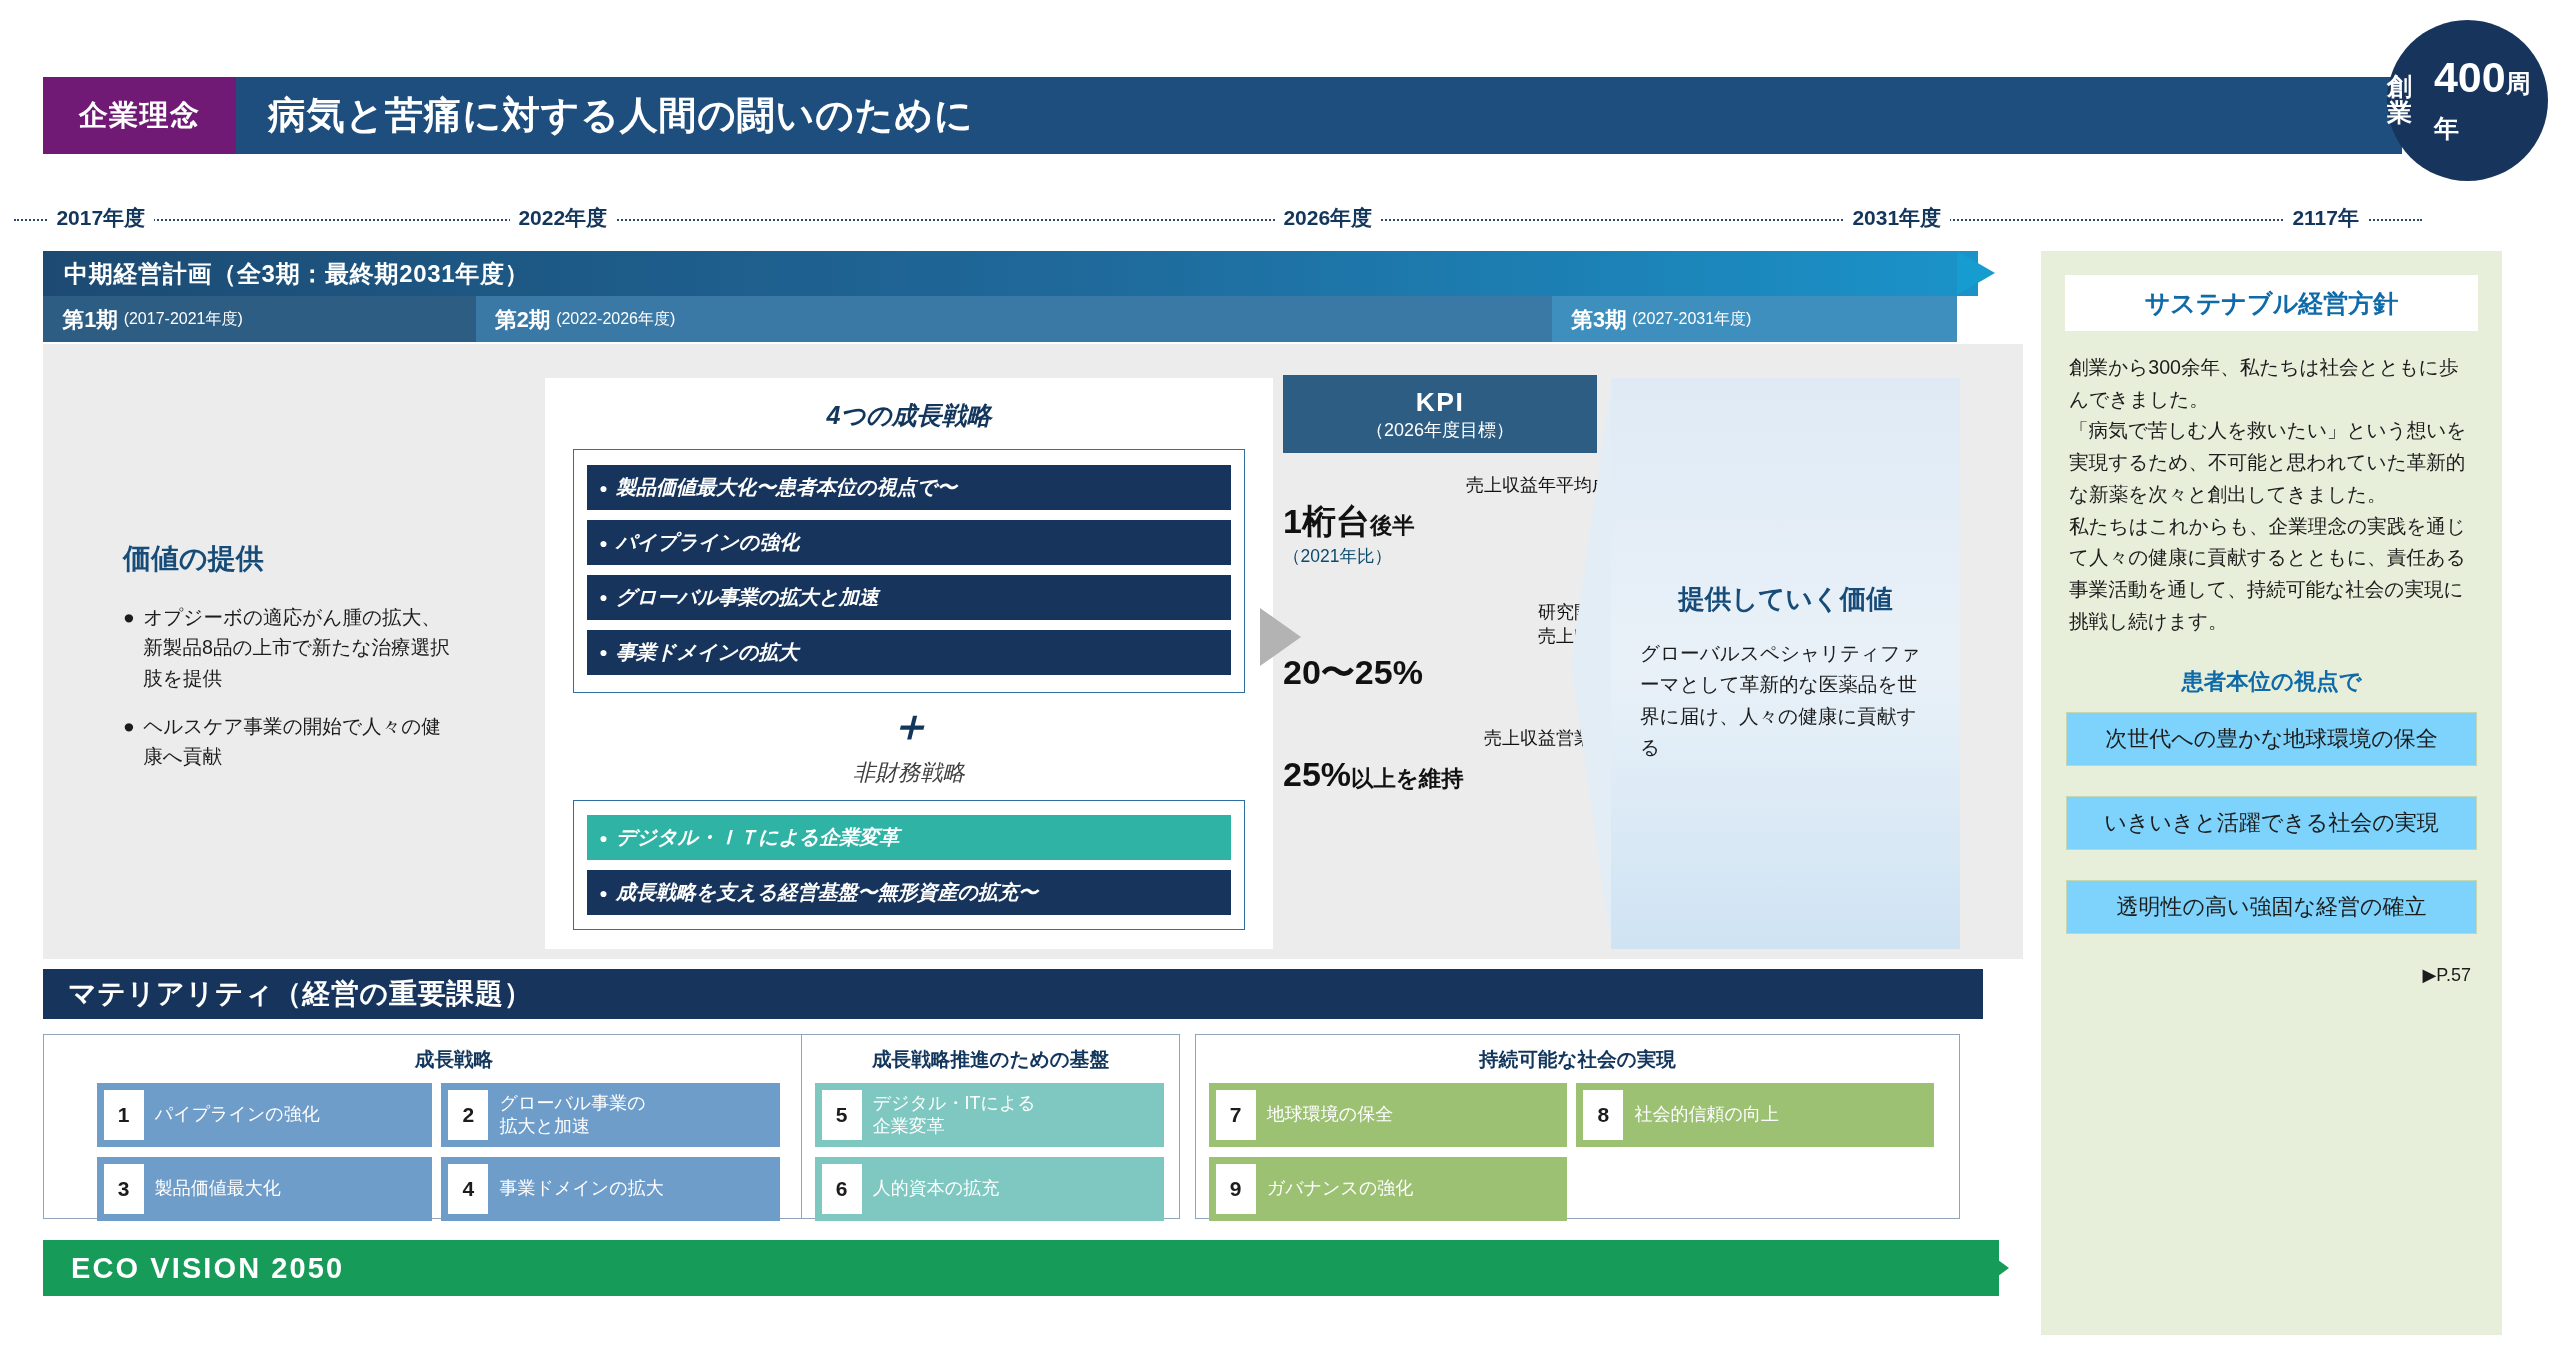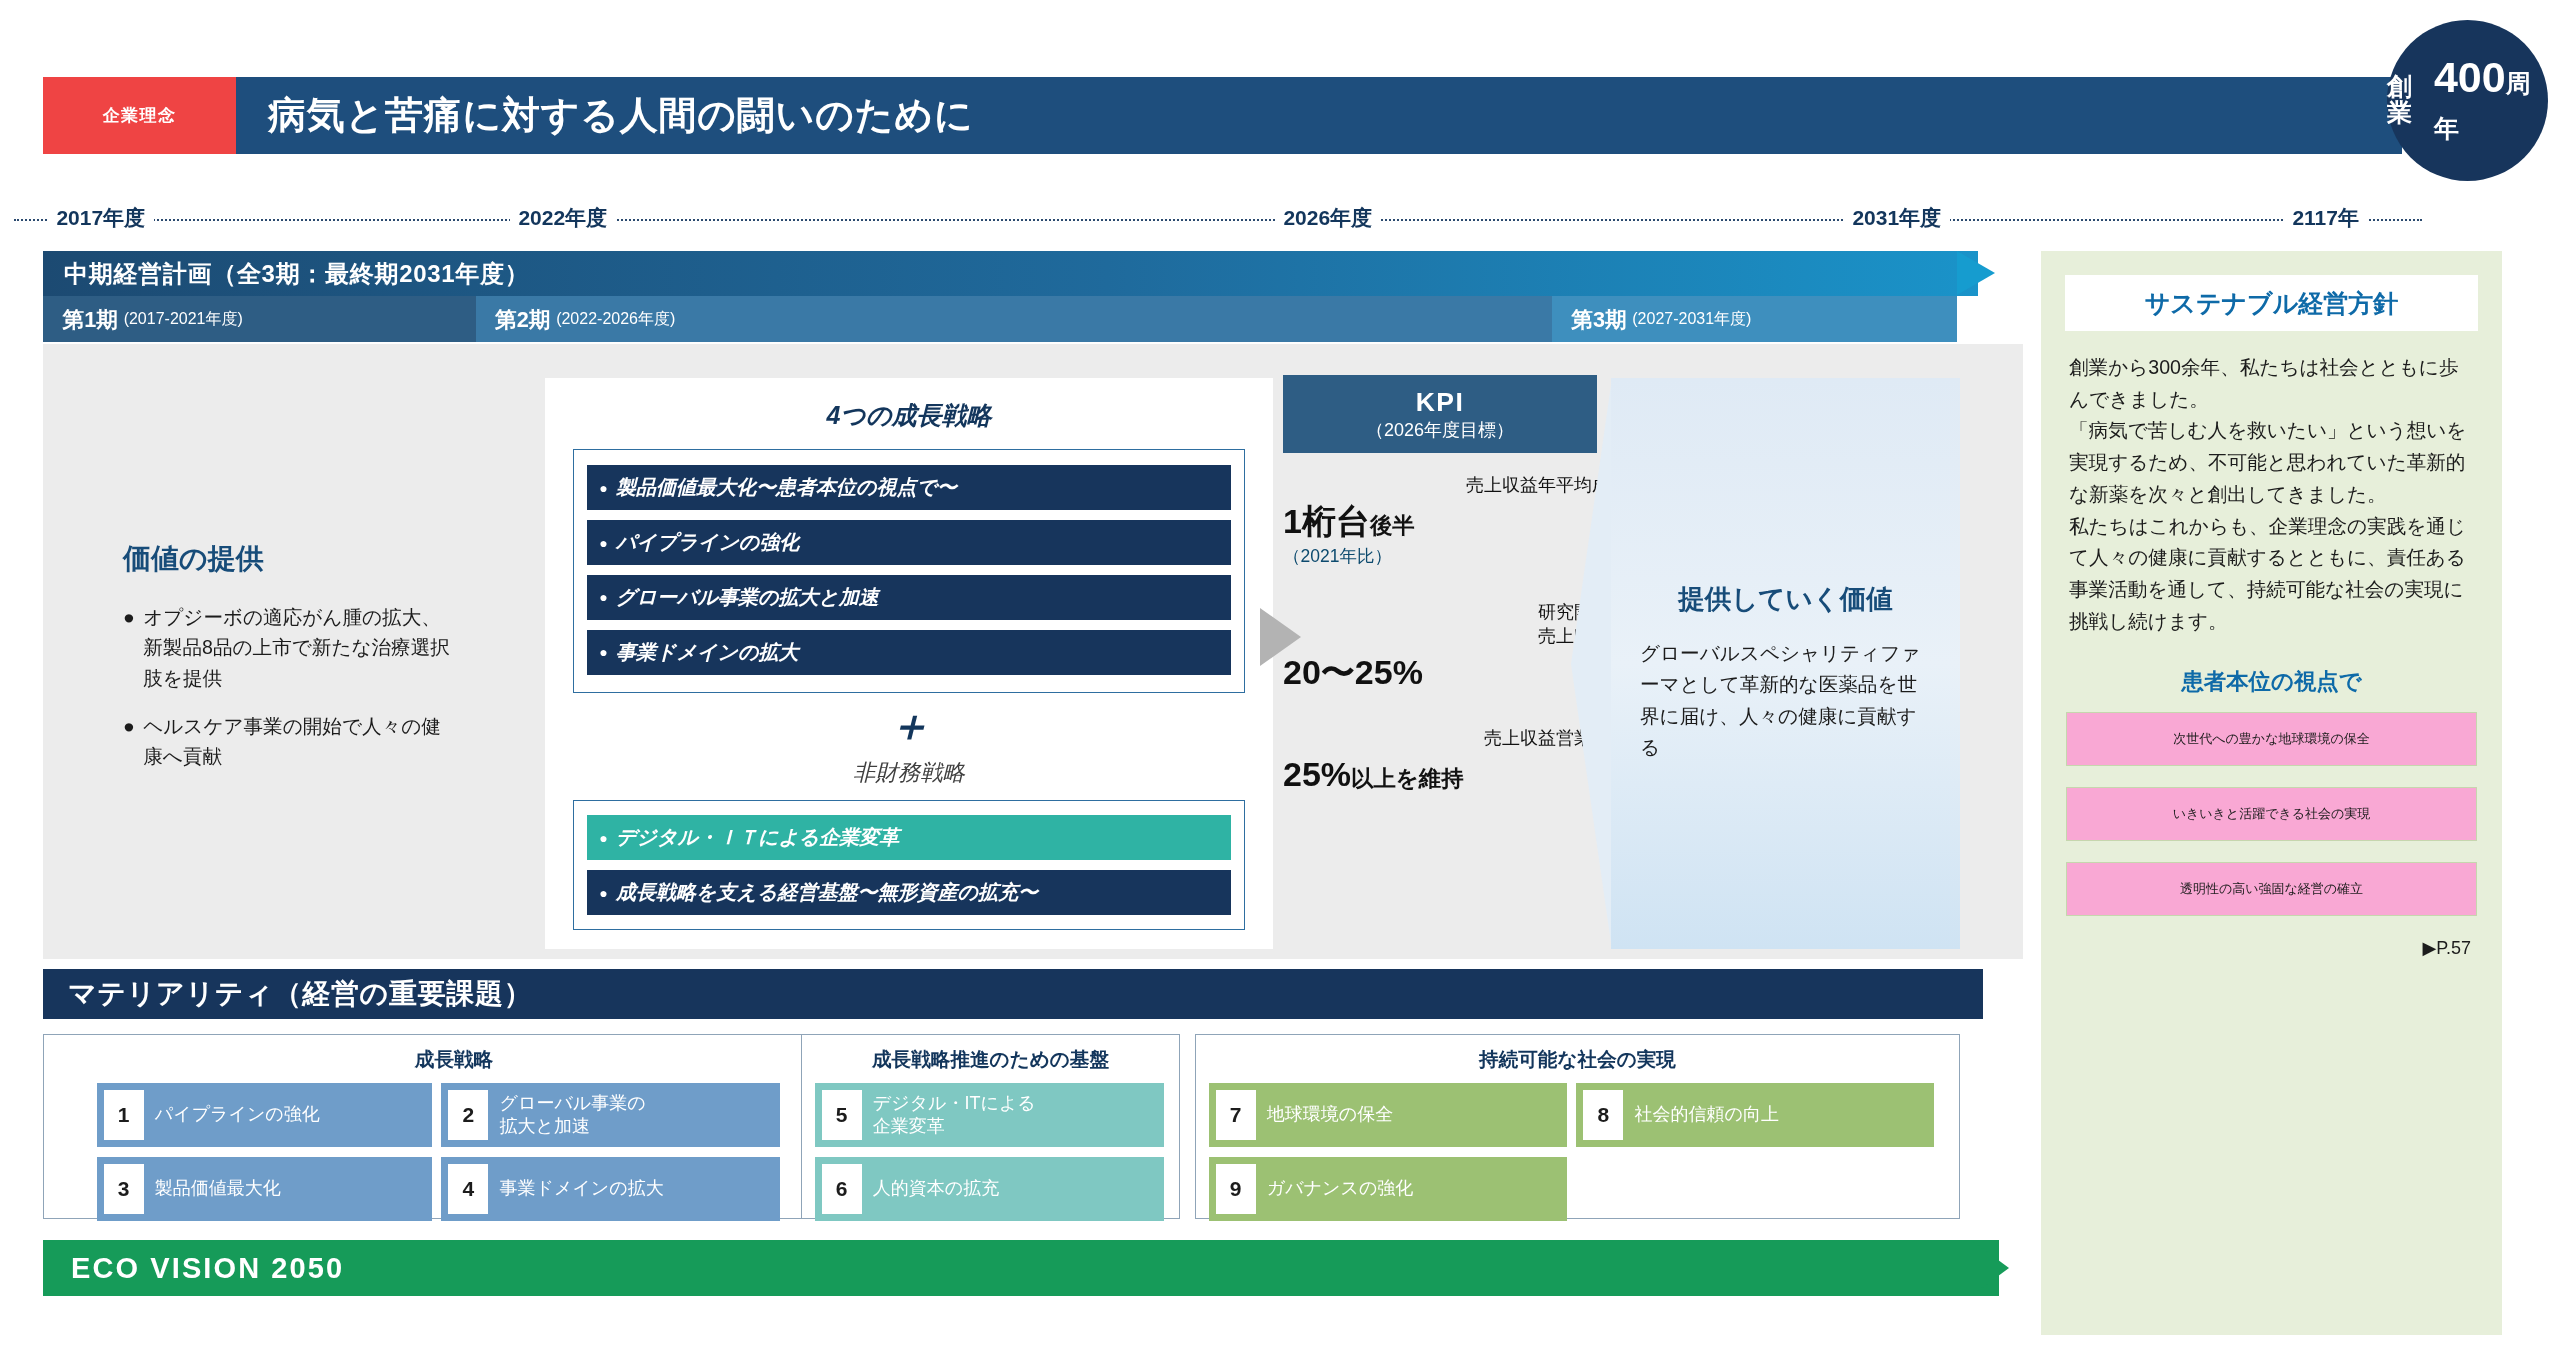--- a/index.html
+++ b/index.html
@@ -8,22 +8,22 @@
     background:#ffffff;
     font-family:"Liberation Sans","DejaVu Sans",sans-serif;
     color:#1c1c1c;
     overflow:hidden;
   }
   .page{position:relative;width:2576px;height:1356px;}
 
   
   .header{position:absolute;left:43px;top:77px;width:2359px;height:77px;display:flex;align-items:stretch;}
   .philo-tag{
-    width:193px;background:#ef4444;color:#fff;display:flex;align-items:center;justify-content:center;
-    font-size:17px;letter-spacing:1.4px;font-weight:600;
+    width:193px;background:#701a75;color:#fff;display:flex;align-items:center;justify-content:center;
+    font-size:29px;letter-spacing:1.4px;font-weight:600;
   }
   .philo-text{
     flex:1;background:#1e4e7d;color:#fff;display:flex;align-items:center;padding-left:32px;
     font-size:38px;font-weight:700;letter-spacing:0.7px;
   }
   .anniv{
     position:absolute;right:28px;top:19.6px;width:161px;height:161px;border-radius:50%;
     background:#17355c;color:#fff;display:flex;flex-direction:row;align-items:center;justify-content:center;
     line-height:1.05;
   }
@@ -151,22 +151,22 @@
   
   .right-col{position:absolute;left:2041px;top:251px;width:461px;height:1084px;background:#e7efda;}
   .sus-title{
     margin:24px 24px 0 24px;background:#fff;height:56px;display:flex;align-items:center;justify-content:center;
     font-size:25px;font-weight:700;color:#0e6aa8;
   }
   .sus-text{padding:21px 28px 0 28px;font-size:19.6px;line-height:1.62;color:#1c1c1c;}
   .contrib-title{margin-top:28px;text-align:center;font-size:22.4px;font-weight:700;color:#0e6aa8;}
   .contrib-list{padding:15.4px 25px 0 25px;}
   .contrib-item{
-    background:#f9a8d4;border:0.7px solid #c6d6ae;height:52px;display:flex;align-items:center;justify-content:center;
-    font-size:13px;margin-bottom:21px;color:#1c1c1c;
+    background:#7dd3fc;border:0.7px solid #c6d6ae;height:52px;display:flex;align-items:center;justify-content:center;
+    font-size:22px;margin-bottom:30px;color:#1c1c1c;
   }
   .pref{text-align:right;padding-right:31px;margin-top:12.6px;font-size:18px;color:#1c1c1c;}
 </style>
 </head>
 <body>
 
 <div class="page">
 
   <div class="header">
     <div class="philo-tag">企業理念</div>

